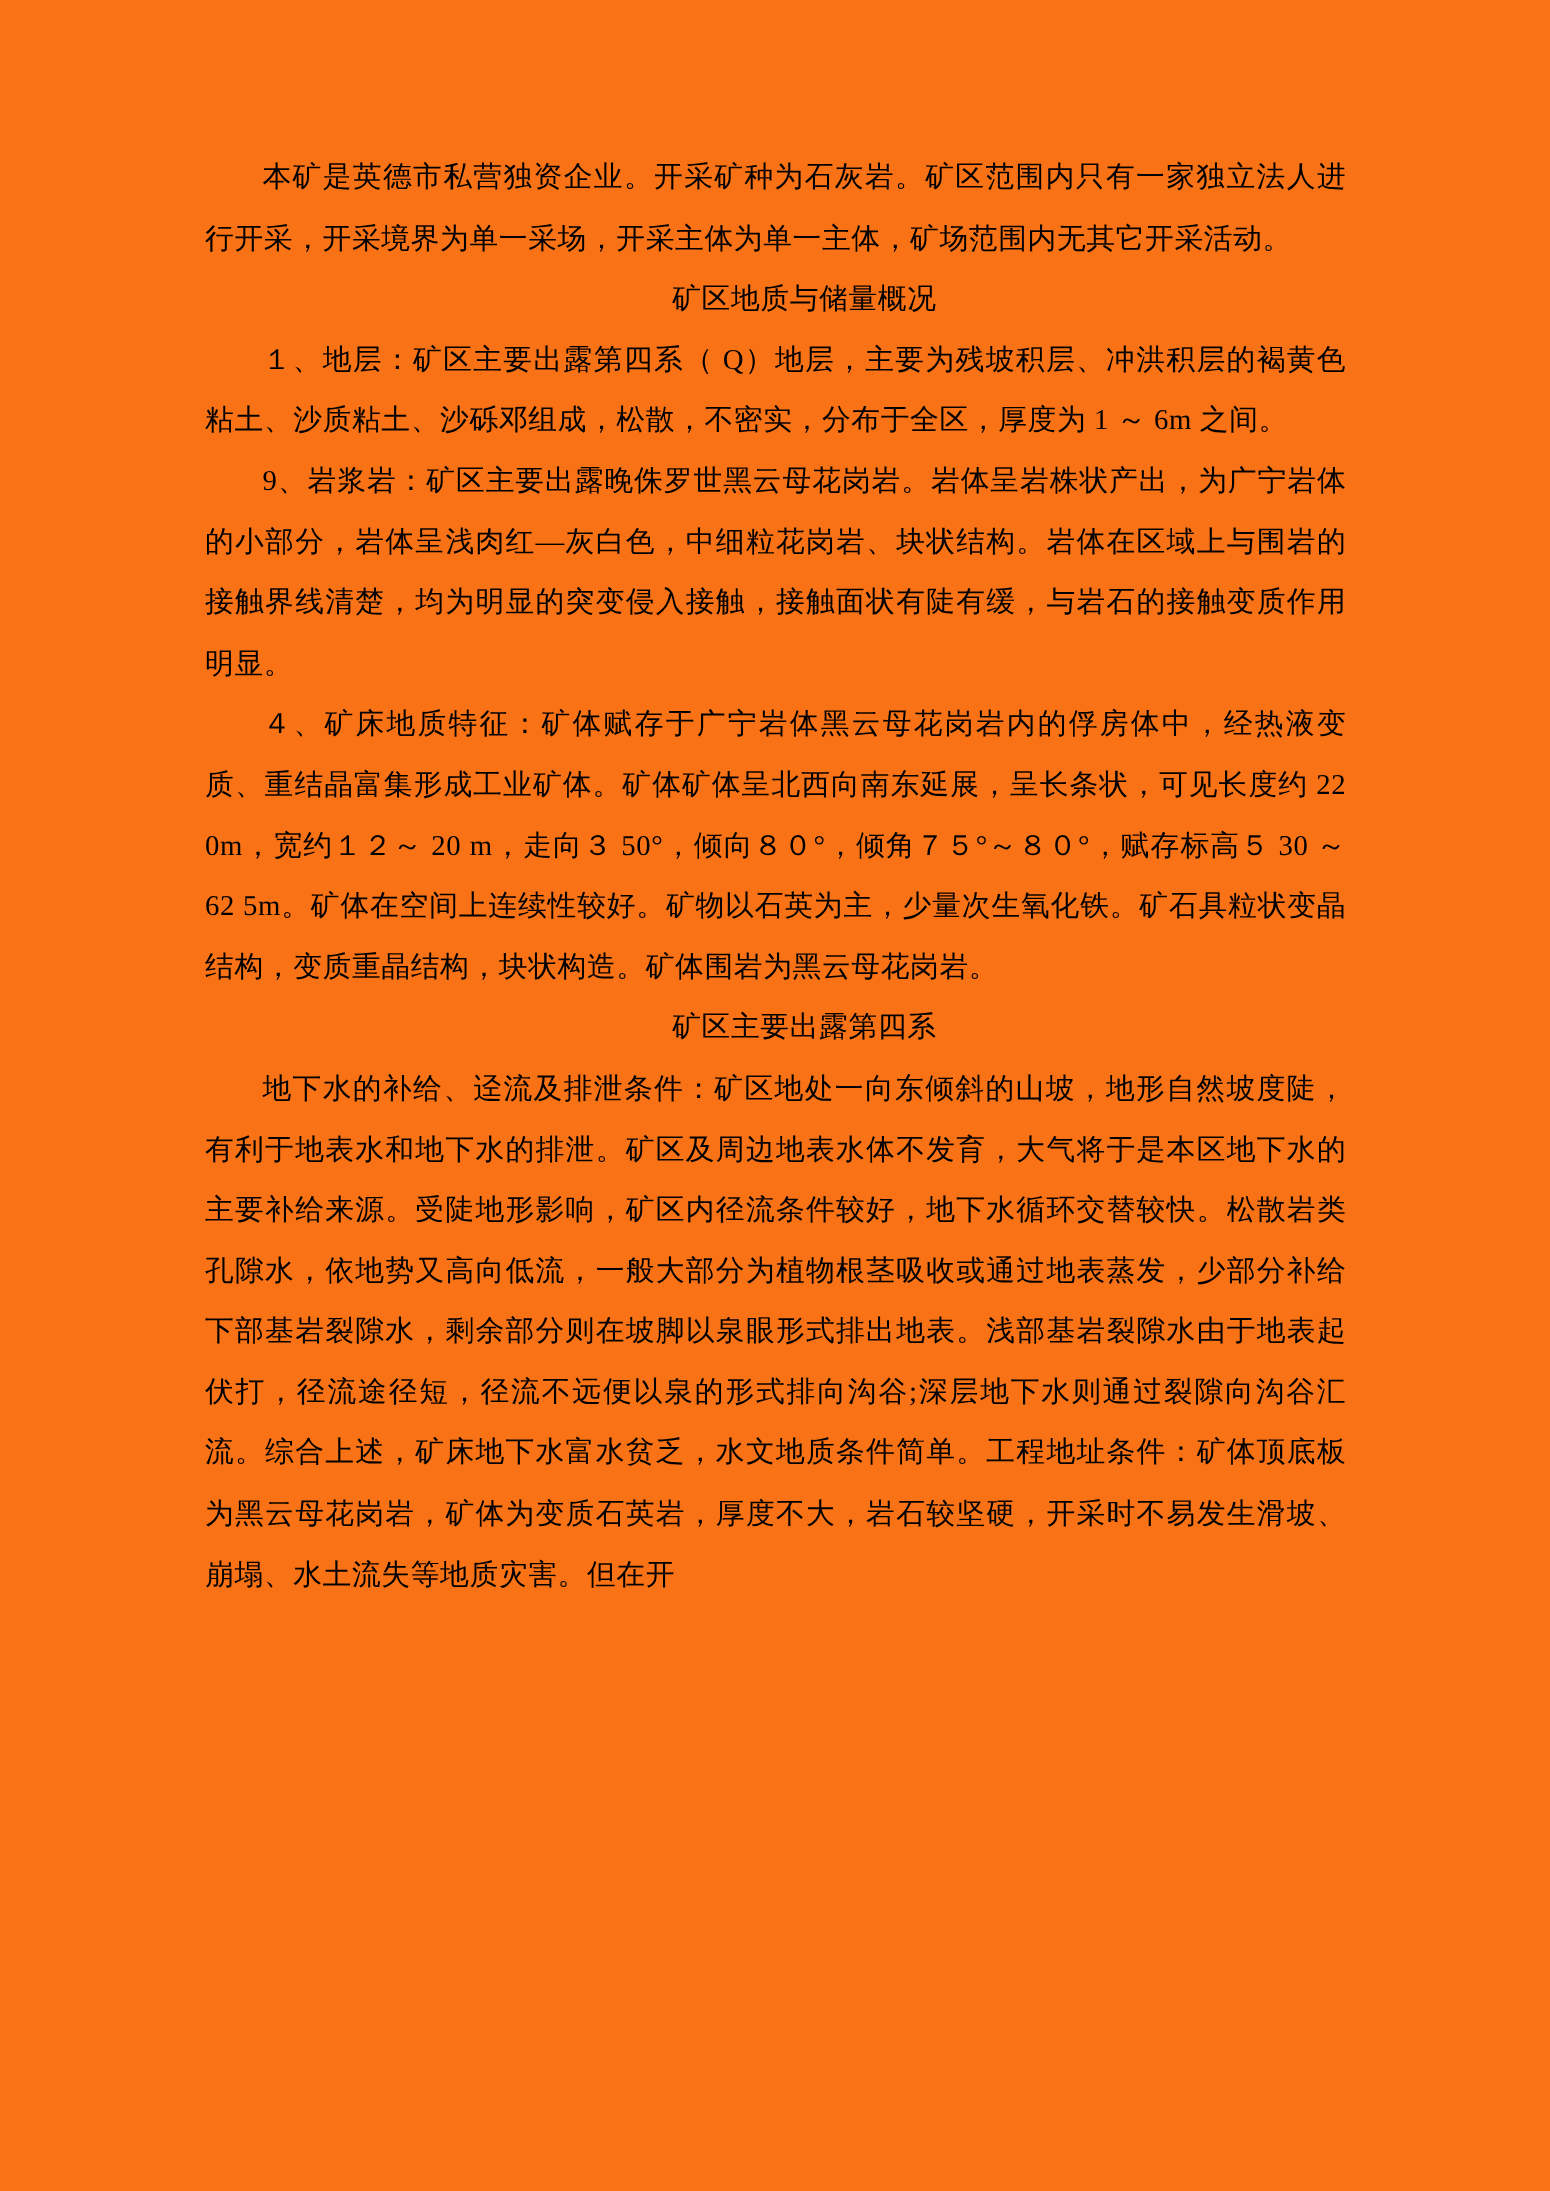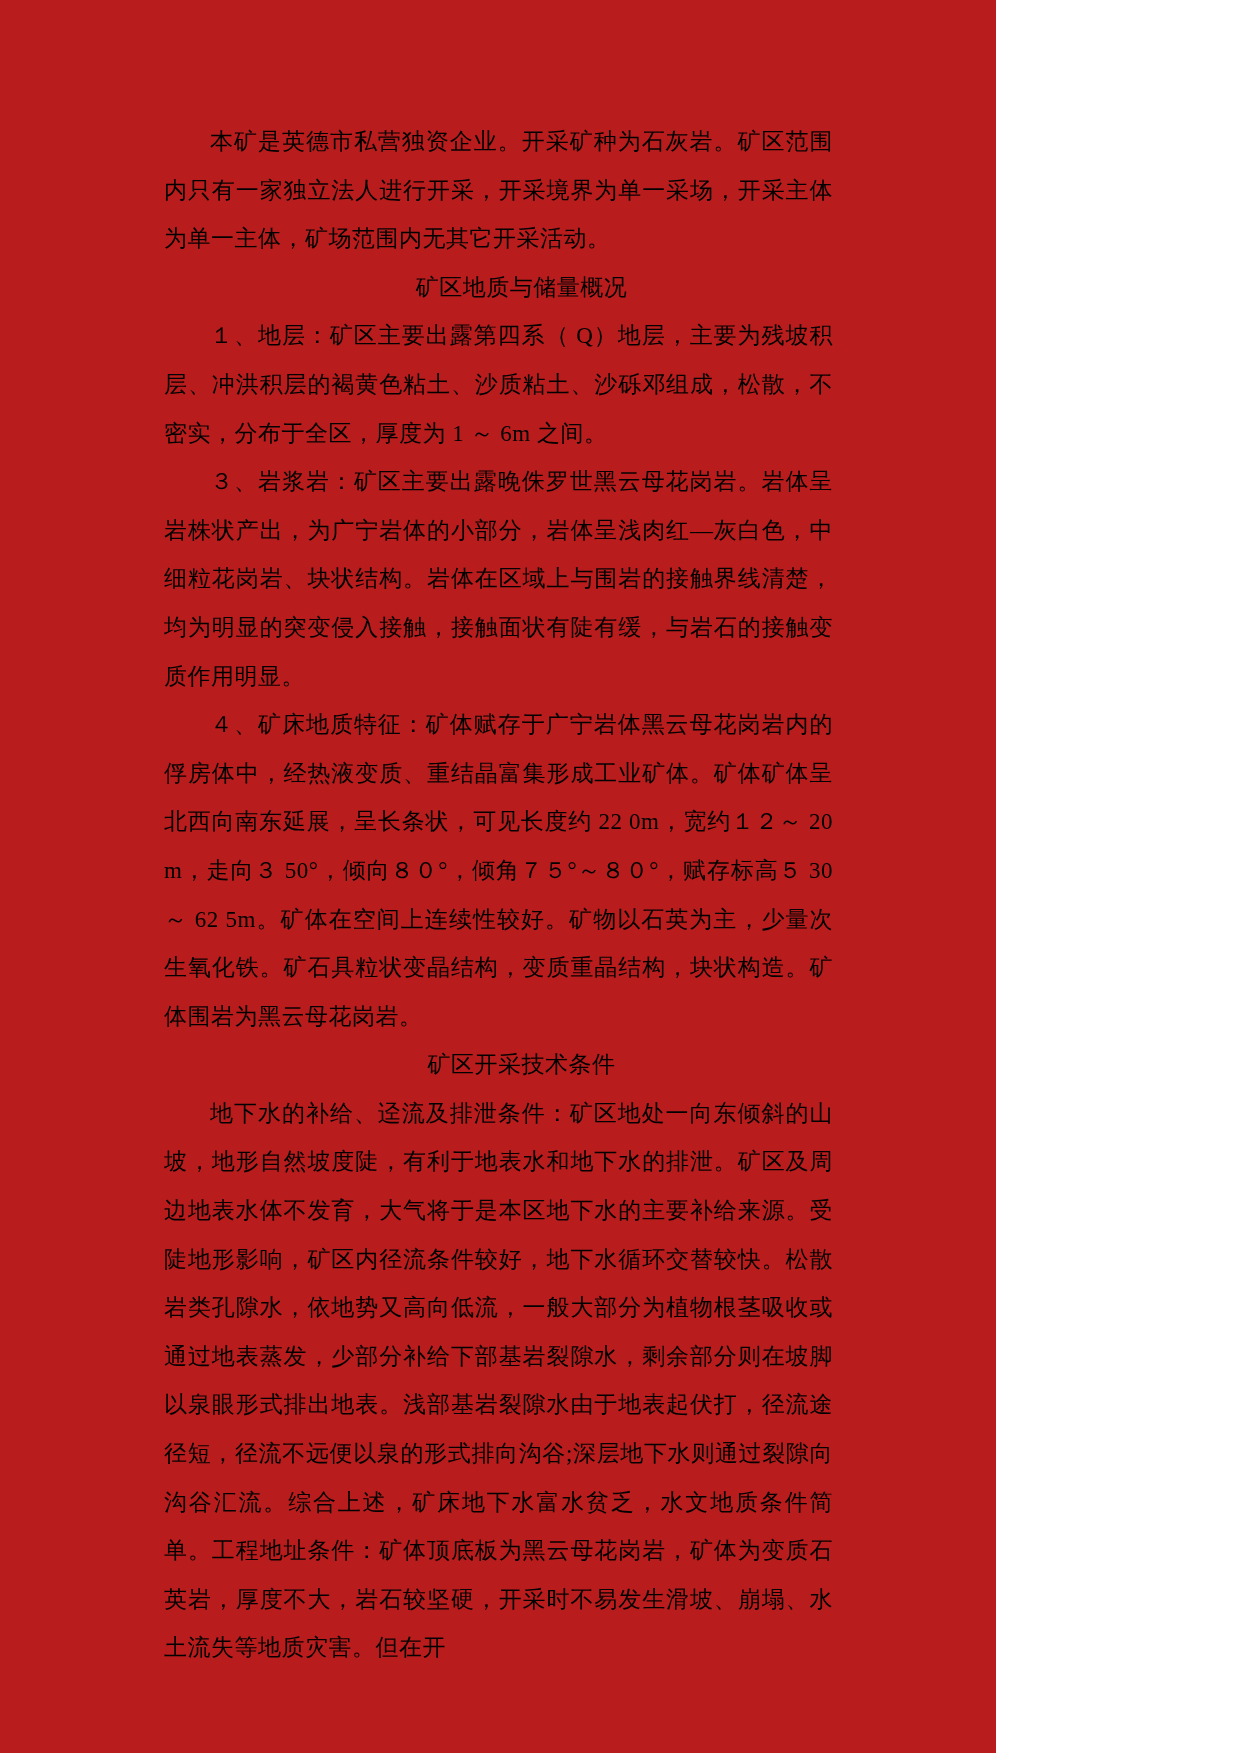--- a/index.html
+++ b/index.html
@@ -2,23 +2,23 @@
 <html><head>
 <meta charset="utf-8">
 <style>
   html, body {
     margin: 0;
     padding: 0;
     background: #ffffff;
   }
   .page {
     position: relative;
-    width: 996px;
+    width: 1240px;
     height: 1753px;
-    background: #b91c1c;
+    background: #f97316;
     overflow: hidden;
     box-sizing: border-box;
     padding: 118px 163px 0 164px;
   }
   .doc-body p {
     margin: 0;
     padding: 0;
     font-family: "Liberation Serif", "DejaVu Serif", serif;
     font-size: 23px;
     line-height: 48.6px;
@@ -34,18 +34,18 @@
   }
 </style>
 </head>
 <body>
 
 <div class="page">
   <div class="doc-body">
       <p class="paragraph">本矿是英德市私营独资企业。开采矿种为石灰岩。矿区范围内只有一家独立法人进行开采，开采境界为单一采场，开采主体为单一主体，矿场范围内无其它开采活动。</p>
       <p class="heading">矿区地质与储量概况</p>
       <p class="paragraph">１、地层：矿区主要出露第四系（ Q）地层，主要为残坡积层、冲洪积层的褐黄色粘土、沙质粘土、沙砾邓组成，松散，不密实，分布于全区，厚度为 1 ～ 6m 之间。</p>
-      <p class="paragraph">３、岩浆岩：矿区主要出露晚侏罗世黑云母花岗岩。岩体呈岩株状产出，为广宁岩体的小部分，岩体呈浅肉红—灰白色，中细粒花岗岩、块状结构。岩体在区域上与围岩的接触界线清楚，均为明显的突变侵入接触，接触面状有陡有缓，与岩石的接触变质作用明显。</p>
+      <p class="paragraph">9、岩浆岩：矿区主要出露晚侏罗世黑云母花岗岩。岩体呈岩株状产出，为广宁岩体的小部分，岩体呈浅肉红—灰白色，中细粒花岗岩、块状结构。岩体在区域上与围岩的接触界线清楚，均为明显的突变侵入接触，接触面状有陡有缓，与岩石的接触变质作用明显。</p>
       <p class="paragraph">４、矿床地质特征：矿体赋存于广宁岩体黑云母花岗岩内的俘房体中，经热液变质、重结晶富集形成工业矿体。矿体矿体呈北西向南东延展，呈长条状，可见长度约 22 0m，宽约１２～ 20 m，走向３ 50°，倾向８０°，倾角７５°～８０°，赋存标高５ 30 ～ 62 5m。矿体在空间上连续性较好。矿物以石英为主，少量次生氧化铁。矿石具粒状变晶结构，变质重晶结构，块状构造。矿体围岩为黑云母花岗岩。</p>
-      <p class="heading">矿区开采技术条件</p>
+      <p class="heading">矿区主要出露第四系</p>
       <p class="paragraph">地下水的补给、迳流及排泄条件：矿区地处一向东倾斜的山坡，地形自然坡度陡，有利于地表水和地下水的排泄。矿区及周边地表水体不发育，大气将于是本区地下水的主要补给来源。受陡地形影响，矿区内径流条件较好，地下水循环交替较快。松散岩类孔隙水，依地势又高向低流，一般大部分为植物根茎吸收或通过地表蒸发，少部分补给下部基岩裂隙水，剩余部分则在坡脚以泉眼形式排出地表。浅部基岩裂隙水由于地表起伏打，径流途径短，径流不远便以泉的形式排向沟谷;深层地下水则通过裂隙向沟谷汇流。综合上述，矿床地下水富水贫乏，水文地质条件简单。工程地址条件：矿体顶底板为黑云母花岗岩，矿体为变质石英岩，厚度不大，岩石较坚硬，开采时不易发生滑坡、崩塌、水土流失等地质灾害。但在开</p>
     </div>
 </div>
 
 </body></html>

